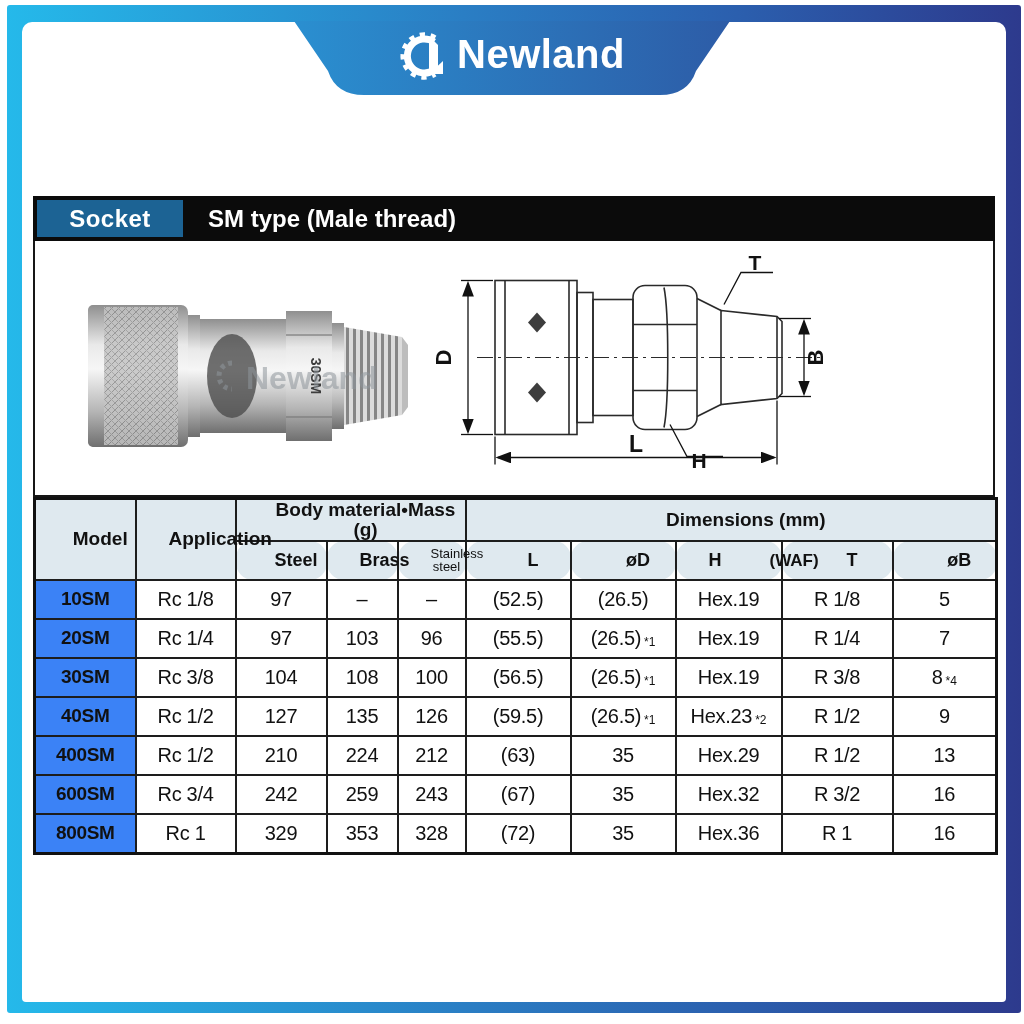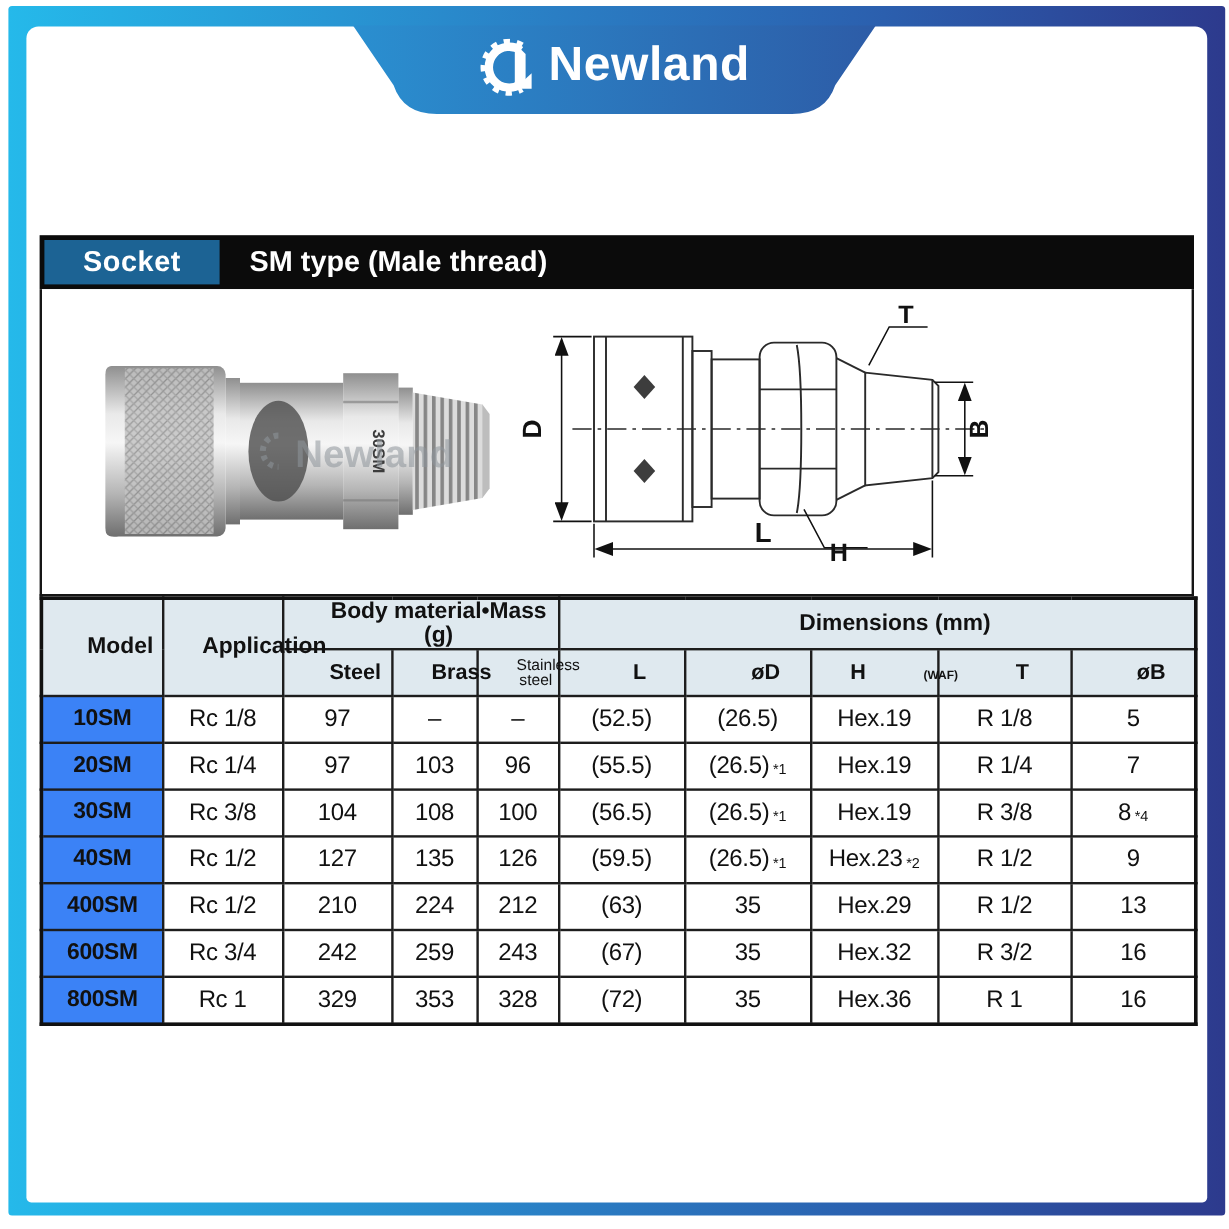--- a/index.html
+++ b/index.html
@@ -51,23 +51,23 @@
   .spec-table{
     position:absolute;left:33px;top:497px;width:962px;
     border-collapse:collapse;table-layout:fixed;
     border:3px solid #111;
   }
   .spec-table th,.spec-table td{
     border:2px solid #1d1d1d;text-align:center;vertical-align:middle;
     padding:0 2px;color:#111;
   }
   .spec-table thead th{background:#dfe9ef;font-weight:bold;font-size:19px;line-height:1.05;padding-left:32px;}
-  .spec-table thead th.sub{font-size:18px;height:37px;}
+  .spec-table thead th.sub{font-size:18px;height:37px;border-radius:17px;}
   .spec-table thead th.small{font-size:13px;font-weight:normal;}
-  .spec-table thead th .waf{font-size:10px;font-weight:bold;margin-left:48px;}
+  .spec-table thead th .waf{font-size:17px;font-weight:bold;margin-left:48px;}
   .spec-table thead tr:first-child th{height:39px;}
   .spec-table td{font-size:20px;height:37px;background:#fff;letter-spacing:-.3px;}
   .spec-table td.model{background:#3b82f6;font-weight:bold;font-size:19px;}
   .spec-table td .note{font-size:12px;vertical-align:baseline;position:relative;top:1px;margin-left:3px;letter-spacing:0;}
 </style>
 </head>
 <body>
 
 <div class="frame"></div>
 <div class="page"></div>

